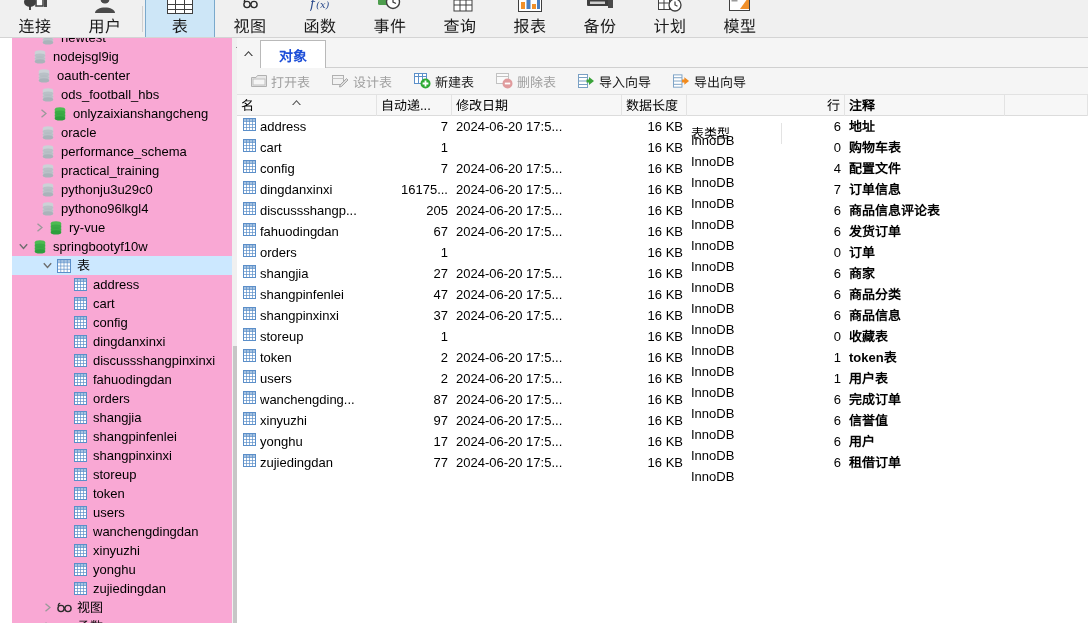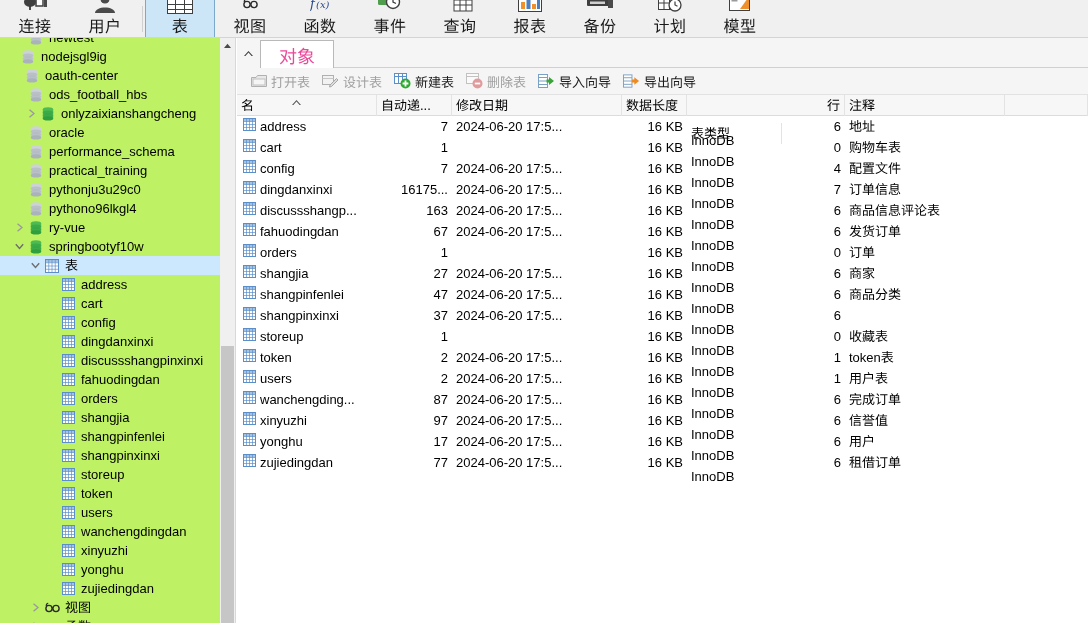--- a/index.html
+++ b/index.html
@@ -65,24 +65,24 @@
   .ribbon-sep {
     width: 1px;
     height: 26px;
     background: #d0d0d0;
     margin: 0 2px 5px 2px;
   }
 
   
   .sidebar {
     position: absolute;
-    left: 0; top: 38px;
+    left: 12px; top: 38px;
     width: 236px;
     height: 585px;
-    background: #bef264;
+    background: #f9a8d4;
     overflow: hidden;
     border-right: 1px solid #d8d8d8;
   }
   .tree {
     position: absolute;
     top: -10px;
     left: 0;
     width: 236px;
   }
   .tree-row {
@@ -159,26 +159,27 @@
     width: 23px; height: 30px;
     display: flex; align-items: center; justify-content: center;
     color: #3c3c3c;
     font-size: 11px;
   }
   .tab {
     height: 26px;
     padding: 0 18px;
     display: flex;
     align-items: center;
-    font-size: 18px;
-    color: #ec4899;
+    font-size: 14px;
+    color: #1d4ed8;
     background: #e9e9e9;
     border: 1px solid #d0d0d0;
     border-bottom: none;
     cursor: default;
+    font-weight: bold;
   }
   .tab.active {
     background: #ffffff;
     border-color: #b9b9b9;
     height: 28px;
   }
   .tabstrip-filler {
     flex: 1;
     height: 25px;
     border-bottom: 1px solid #d0d0d0;
@@ -187,21 +188,21 @@
 
   
   .actionbar {
     position: absolute;
     left: 0; top: 30px;
     width: 851px; height: 27px;
     background: #f5f5f5;
     display: flex;
     align-items: center;
     padding-left: 8px;
-    gap: 2px;
+    gap: 12px;
     border-bottom: 1px solid #e2e2e2;
   }
   .act {
     display: flex;
     align-items: center;
     height: 22px;
     padding: 0 5px;
     font-size: 13px;
     color: #1a1a1a;
     cursor: default;
@@ -268,21 +269,21 @@
     padding-left: 6px;
   }
 
   
   .c-name    { width: 140px; }
   .c-auto    { width: 75px; }
   .c-date    { width: 170px; }
   .c-datalen { width: 65px; }
   .c-type    { width: 95px; margin-top: 28px; }
   .c-rows    { width: 63px; }
-  .c-comment { width: 160px; }
+  .c-comment { width: 160px; font-weight: bold; }
   .c-tail    { width: 83px; }
 </style>
 </head>
 <body>
 
 <div id="app">
 
   <div class="ribbon" id="ribbon">
       <div class="ribbon-item">
         <span class="rb-icon">
@@ -538,38 +539,38 @@
             <svg width="12" height="14" viewBox="0 0 12 14">
               <ellipse cx="6" cy="2.4" rx="5.2" ry="2.1" fill="#ccd2d7"></ellipse>
               <rect x="0.8" y="2.4" width="10.4" height="9" fill="#ccd2d7"></rect>
               <ellipse cx="6" cy="11.4" rx="5.2" ry="2.1" fill="#aab3ba"></ellipse>
               <ellipse cx="6" cy="5.6" rx="5.2" ry="2.0" fill="#aab3ba" opacity=".55"></ellipse>
               <ellipse cx="6" cy="8.5" rx="5.2" ry="2.0" fill="#aab3ba" opacity=".55"></ellipse>
             </svg>
           </span>
           <span class="tree-label">pythono96lkgl4</span>
         </div>
-        <div class="tree-row" style="padding-left:12px">
+        <div class="tree-row" style="padding-left:20px">
           <span class="twisty">
             <svg width="7" height="9" viewBox="0 0 7 9">
               <path d="M1.5 0.8 L6 4.5 L1.5 8.2" fill="none" stroke="#9a9a9a" stroke-width="1.4"></path>
             </svg>
           </span>
           <span class="tree-icon">
             <svg width="12" height="14" viewBox="0 0 12 14">
               <ellipse cx="6" cy="2.4" rx="5.2" ry="2.1" fill="#4cbb52"></ellipse>
               <rect x="0.8" y="2.4" width="10.4" height="9" fill="#4cbb52"></rect>
               <ellipse cx="6" cy="11.4" rx="5.2" ry="2.1" fill="#2e9e3e"></ellipse>
               <ellipse cx="6" cy="5.6" rx="5.2" ry="2.0" fill="#2e9e3e" opacity=".55"></ellipse>
               <ellipse cx="6" cy="8.5" rx="5.2" ry="2.0" fill="#2e9e3e" opacity=".55"></ellipse>
             </svg>
           </span>
           <span class="tree-label">ry-vue</span>
         </div>
-        <div class="tree-row" style="padding-left:12px">
+        <div class="tree-row" style="padding-left:4px">
           <span class="twisty">
             <svg width="9" height="7" viewBox="0 0 9 7">
               <path d="M0.8 1.3 L4.5 5.5 L8.2 1.3" fill="none" stroke="#6e6e6e" stroke-width="1.4"></path>
             </svg>
           </span>
           <span class="tree-icon">
             <svg width="12" height="14" viewBox="0 0 12 14">
               <ellipse cx="6" cy="2.4" rx="5.2" ry="2.1" fill="#4cbb52"></ellipse>
               <rect x="0.8" y="2.4" width="10.4" height="9" fill="#4cbb52"></rect>
               <ellipse cx="6" cy="11.4" rx="5.2" ry="2.1" fill="#2e9e3e"></ellipse>
@@ -1101,21 +1102,21 @@
                 <rect x="0.5" y="0.5" width="12" height="3" fill="#5b8fc9" opacity=".55"></rect>
                 <line x1="0.5" y1="3.5" x2="12.5" y2="3.5" stroke="#5b8fc9" stroke-width=".7"></line>
                 <line x1="3.5" y1="0.5" x2="3.5" y2="12.5" stroke="#5b8fc9" stroke-width=".7"></line>
                 <line x1="0.5" y1="6.5" x2="12.5" y2="6.5" stroke="#5b8fc9" stroke-width=".7"></line>
                 <line x1="6.5" y1="0.5" x2="6.5" y2="12.5" stroke="#5b8fc9" stroke-width=".7"></line>
                 <line x1="0.5" y1="9.5" x2="12.5" y2="9.5" stroke="#5b8fc9" stroke-width=".7"></line>
                 <line x1="9.5" y1="0.5" x2="9.5" y2="12.5" stroke="#5b8fc9" stroke-width=".7"></line>
               </svg></span>
             <span>discussshangp...</span>
           </div>
-          <div class="gc c-auto num">163</div>
+          <div class="gc c-auto num">205</div>
           <div class="gc c-date">2024-06-20 17:5...</div>
           <div class="gc c-datalen num">16 KB</div>
           <div class="gc c-type">InnoDB</div>
           <div class="gc c-rows num">6</div>
           <div class="gc c-comment">商品信息评论表</div>
         </div>
         <div class="grow">
           <div class="gc c-name name">
             <span><svg width="13" height="13" viewBox="0 0 13 13">
                 <rect x="0.5" y="0.5" width="12" height="12" fill="#fff" stroke="#5b8fc9"></rect>
@@ -1211,20 +1212,21 @@
                 <line x1="0.5" y1="9.5" x2="12.5" y2="9.5" stroke="#5b8fc9" stroke-width=".7"></line>
                 <line x1="9.5" y1="0.5" x2="9.5" y2="12.5" stroke="#5b8fc9" stroke-width=".7"></line>
               </svg></span>
             <span>shangpinxinxi</span>
           </div>
           <div class="gc c-auto num">37</div>
           <div class="gc c-date">2024-06-20 17:5...</div>
           <div class="gc c-datalen num">16 KB</div>
           <div class="gc c-type">InnoDB</div>
           <div class="gc c-rows num">6</div>
+          <div class="gc c-comment">商品信息</div>
         </div>
         <div class="grow">
           <div class="gc c-name name">
             <span><svg width="13" height="13" viewBox="0 0 13 13">
                 <rect x="0.5" y="0.5" width="12" height="12" fill="#fff" stroke="#5b8fc9"></rect>
                 <rect x="0.5" y="0.5" width="12" height="3" fill="#5b8fc9" opacity=".55"></rect>
                 <line x1="0.5" y1="3.5" x2="12.5" y2="3.5" stroke="#5b8fc9" stroke-width=".7"></line>
                 <line x1="3.5" y1="0.5" x2="3.5" y2="12.5" stroke="#5b8fc9" stroke-width=".7"></line>
                 <line x1="0.5" y1="6.5" x2="12.5" y2="6.5" stroke="#5b8fc9" stroke-width=".7"></line>
                 <line x1="6.5" y1="0.5" x2="6.5" y2="12.5" stroke="#5b8fc9" stroke-width=".7"></line>

